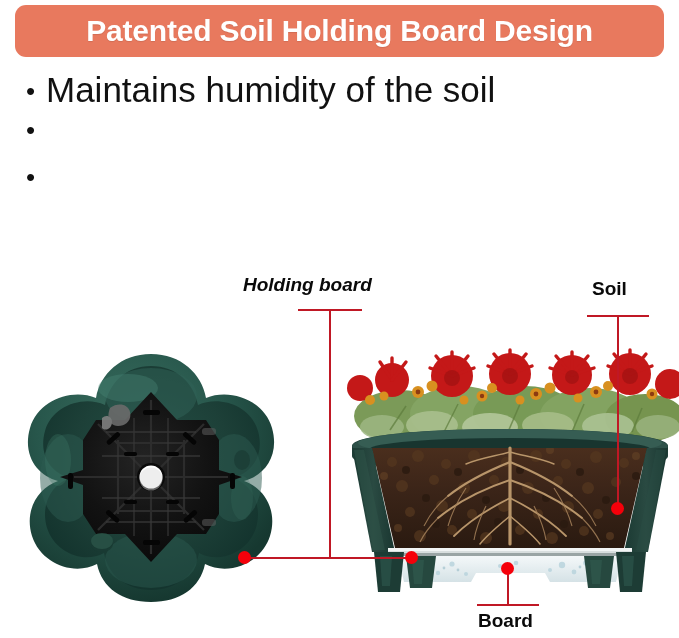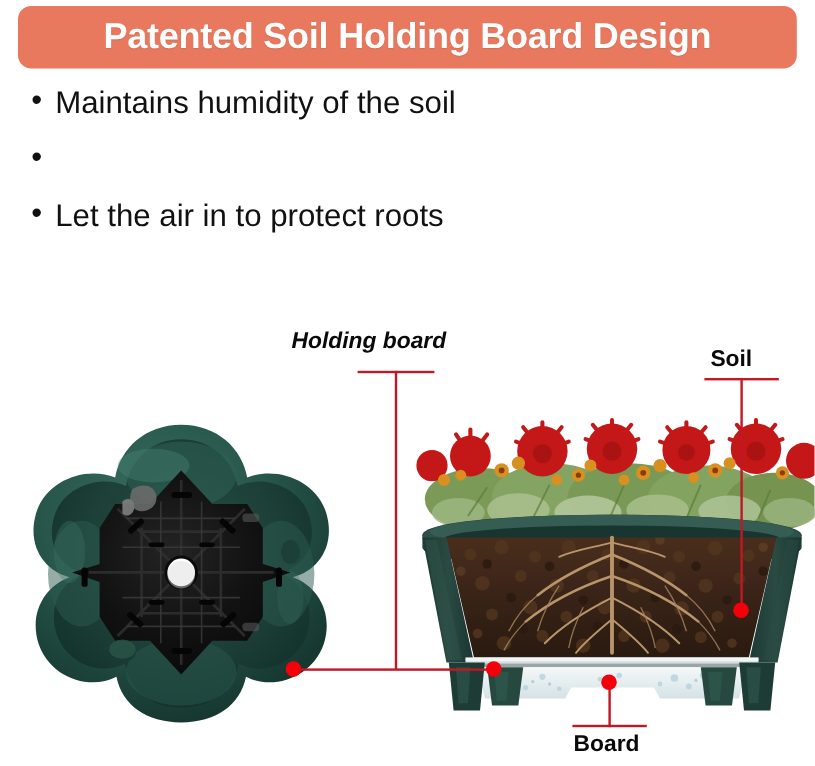--- a/index.html
+++ b/index.html
@@ -58,36 +58,36 @@
     width: 20px;
     font-size: 26px;
     line-height: 1;
     color: #111111;
     flex: 0 0 20px;
     text-align: left;
     position: relative;
     top: -2px;
   }
   .feature-text {
-    font-size: 26px;
+    font-size: 35px;
     color: #111111;
     line-height: 1.05;
     white-space: nowrap;
   }
 
   
   .callout-label {
     position: absolute;
     font-size: 19px;
     font-weight: bold;
     color: #0a0a0a;
     white-space: nowrap;
   }
   #label-holding-board { left: 243px; top: 274px; font-style: italic; }
-  #label-soil          { left: 592px; top: 289px; }
+  #label-soil          { left: 592px; top: 278px; }
   #label-water         { left: 478px; top: 610px; }
 
   
   .leader { position: absolute; background: #c01825; }
   .leader-h { height: 2px; }
   .leader-v { width: 2px; }
   .leader-dot {
     position: absolute;
     width: 13px;
     height: 13px;
@@ -141,21 +141,20 @@
   <div id="feature-list">
     <div class="feature-item">
       <span class="feature-bullet">•</span>
       <span class="feature-text">Maintains humidity of the soil</span>
     </div>
     <div class="feature-item">
       <span class="feature-bullet">•</span>
     </div>
     <div class="feature-item">
       <span class="feature-bullet">•</span>
-      <span class="feature-text">Let the air in to protect roots</span>
     </div>
   </div>
 
   <div id="planter-topdown">
     <svg viewBox="0 0 290 258" xmlns="http://www.w3.org/2000/svg">
       <defs>
         <radialGradient id="potWall" cx="50%" cy="42%" r="62%">
           <stop offset="0%" stop-color="#245046"></stop>
           <stop offset="58%" stop-color="#1d4038"></stop>
           <stop offset="100%" stop-color="#12322c"></stop>

